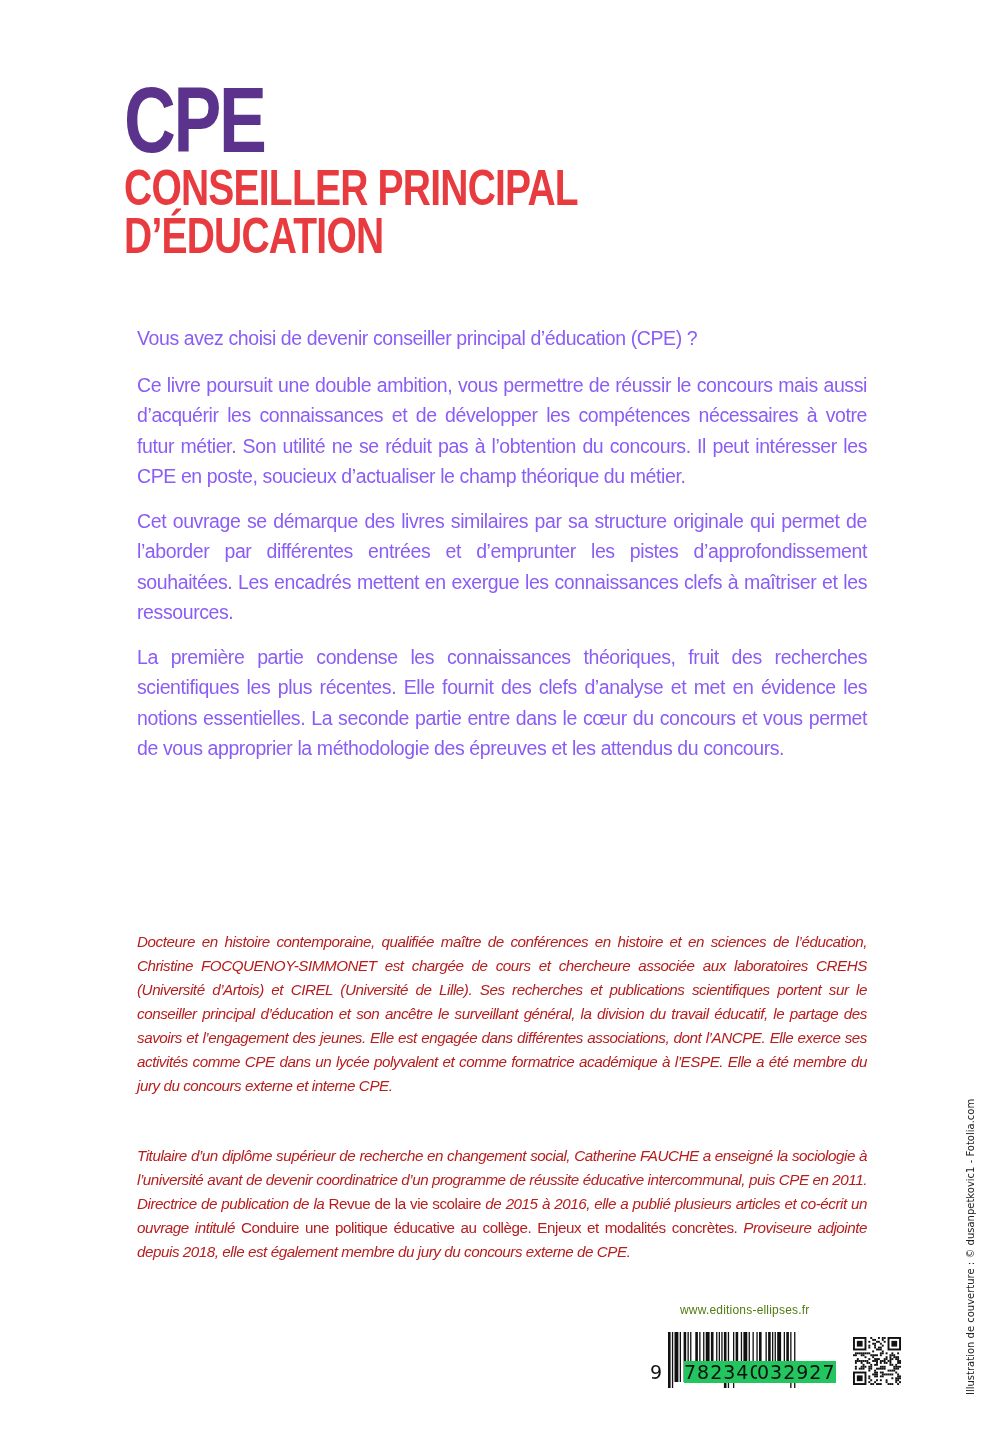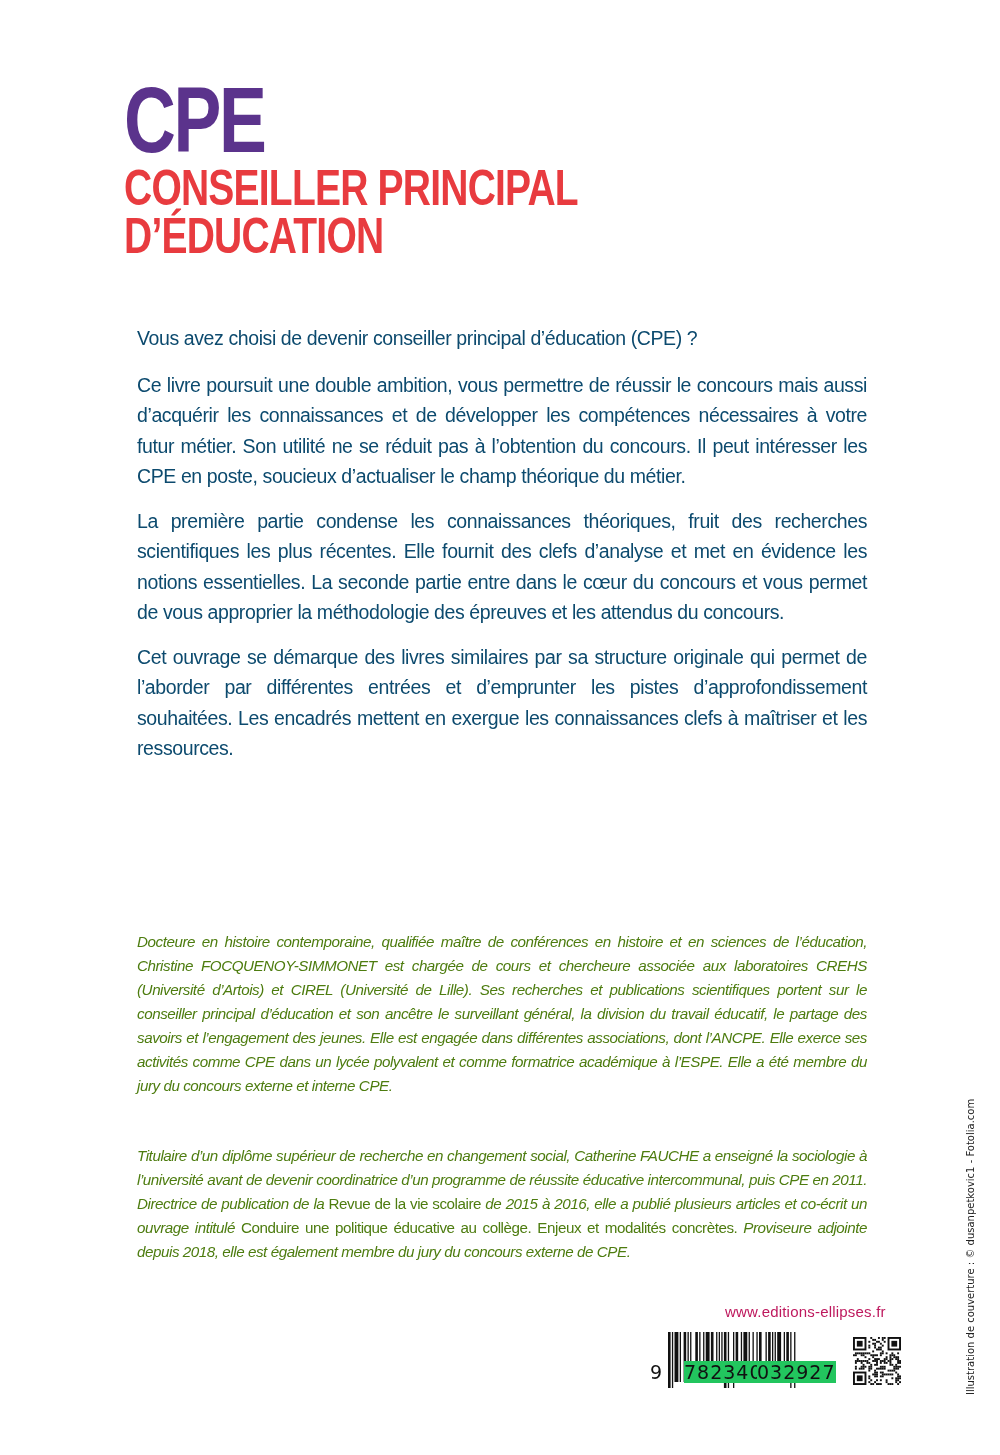--- a/index.html
+++ b/index.html
@@ -38,55 +38,54 @@
       transform: scaleX(0.78);
       transform-origin: left top;
       margin: 0;
       white-space: nowrap;
     }
     .main-text {
       position: absolute;
       left: 137px;
       top: 323px;
       width: 730px;
-      color: #0c4a6e;
+      color: #8b5cf6;
       font-family: "Liberation Sans", sans-serif;
       font-size: 19.5px;
       line-height: 30.5px;
     }
     .main-text p {
       margin: 0 0 14px 0;
       text-align: justify;
       letter-spacing: -0.4px;
     }
     .main-text p.intro { margin-bottom: 16px; }
     .bio {
       position: absolute;
       left: 137px;
       width: 730px;
-      color: #4d7c0f;
+      color: #b91c1c;
       font-family: "Liberation Sans", sans-serif;
       font-style: italic;
       font-size: 15.2px;
       line-height: 24px;
       text-align: justify;
       letter-spacing: -0.45px;
     }
     .bio-1 { top: 930px; }
     .bio-2 { top: 1144px; }
     .bio .upright { font-style: normal; margin-top: 24px; }
     .website {
       position: absolute;
       left: 680px;
       top: 1303px;
       font-family: "Liberation Sans", sans-serif;
-      font-size: 15px;
-      color: #be185d;
+      font-size: 12px;
+      color: #4d7c0f;
       letter-spacing: 0.2px;
-      margin-left: 45px;
     }
     .barcode-wrap {
       position: absolute;
       left: 650px;
       top: 1332px;
       width: 190px;
       height: 58px;
     }
     .barcode-prefix {
       position: absolute;
@@ -137,22 +136,22 @@
 
 <div class="title-block">
   <h1 class="title-cpe">CPE</h1>
   <div class="title-sub">CONSEILLER PRINCIPAL</div>
   <div class="title-sub">D’ÉDUCATION</div>
 </div>
 
 <div class="main-text">
   <p class="intro">Vous avez choisi de devenir conseiller principal d’éducation (CPE) ?</p>
   <p>Ce livre poursuit une double ambition, vous permettre de réussir le concours mais aussi d’acquérir les connaissances et de développer les compétences nécessaires à votre futur métier. Son utilité ne se réduit pas à l’obtention du concours. Il peut intéresser les CPE en poste, soucieux d’actualiser le champ théorique du métier.</p>
+  <p>Cet ouvrage se démarque des livres similaires par sa structure originale qui permet de l’aborder par différentes entrées et d’emprunter les pistes d’approfondissement souhaitées. Les encadrés mettent en exergue les connaissances clefs à maîtriser et les ressources.</p>
   <p>La première partie condense les connaissances théoriques, fruit des recherches scientifiques les plus récentes. Elle fournit des clefs d’analyse et met en évidence les notions essentielles. La seconde partie entre dans le cœur du concours et vous permet de vous approprier la méthodologie des épreuves et les attendus du concours.</p>
-  <p>Cet ouvrage se démarque des livres similaires par sa structure originale qui permet de l’aborder par différentes entrées et d’emprunter les pistes d’approfondissement souhaitées. Les encadrés mettent en exergue les connaissances clefs à maîtriser et les ressources.</p>
 </div>
 
 <div class="bio bio-1">Docteure en histoire contemporaine, qualifiée maître de conférences en histoire et en sciences de l’éducation, Christine FOCQUENOY-SIMMONET est chargée de cours et chercheure associée aux laboratoires CREHS (Université d’Artois) et CIREL (Université de Lille). Ses recherches et publications scientifiques portent sur le conseiller principal d’éducation et son ancêtre le surveillant général, la division du travail éducatif, le partage des savoirs  et l’engagement des jeunes. Elle est engagée dans différentes associations, dont l’ANCPE. Elle exerce ses activités comme CPE dans un lycée polyvalent et comme formatrice académique à l’ESPE. Elle a été membre du jury du concours externe et interne CPE.</div>
 
 <div class="bio bio-2">
   <span>Titulaire d’un diplôme supérieur de recherche en changement social, Catherine FAUCHE a enseigné la sociologie à l’université avant de devenir coordinatrice d’un programme de réussite éducative intercommunal, puis CPE en 2011. Directrice de publication de la </span><span class="upright">Revue de la vie scolaire</span><span> de 2015 à 2016, elle a publié plusieurs articles et co-écrit un ouvrage intitulé </span><span class="upright">Conduire une politique éducative au collège. Enjeux et modalités concrètes.</span><span> Proviseure adjointe depuis 2018, elle est également membre du jury du concours externe de CPE.</span>
 </div>
 
 <div class="website">www.editions-ellipses.fr</div>
 

